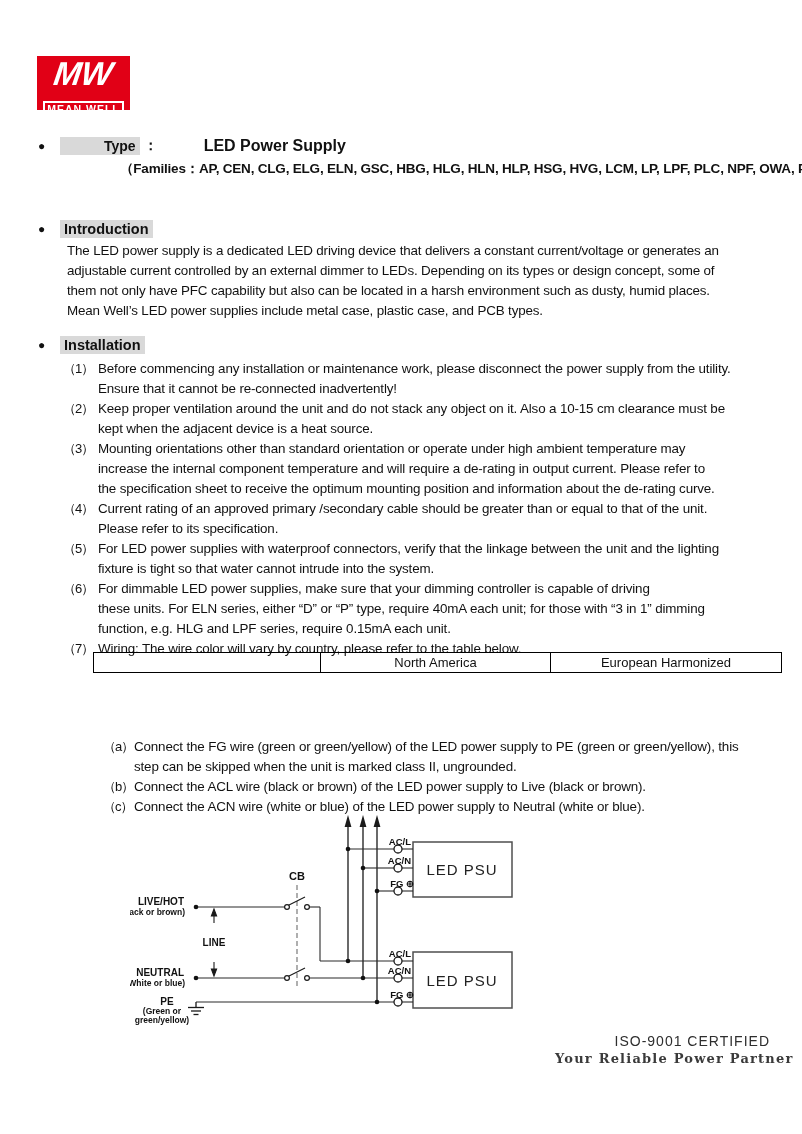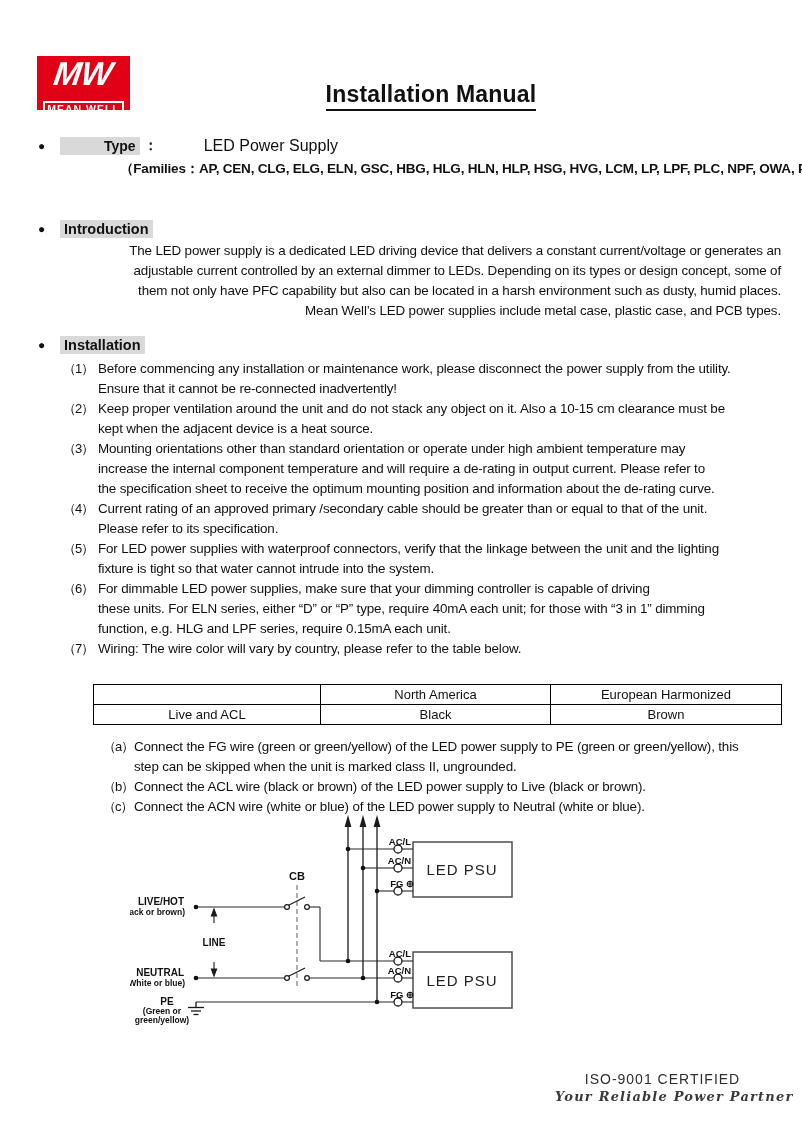--- a/index.html
+++ b/index.html
@@ -16,67 +16,64 @@
   .title-wrap{position:absolute;left:60px;right:0;top:81px;text-align:center;}
   .title{display:inline-block;font-size:23px;font-weight:bold;border-bottom:2.5px solid #111;
         padding-bottom:1px;letter-spacing:0.2px;}
   
   .hrow{position:absolute;left:38px;display:flex;align-items:center;}
   .bullet{font-size:12px;width:22px;flex:none;}
   .hl{background:#d9d9d9;padding:0 4px;font-weight:bold;font-size:14.5px;line-height:18px;}
   
   .type-row{top:137px;}
   .type-colon{font-weight:bold;font-size:14px;margin:0 2px 0 4px;}
-  .type-value{font-weight:normal;font-size:16px;padding-left:44px;}
+  .type-value{font-weight:bold;font-size:16px;padding-left:44px;}
   .fam{position:absolute;font-weight:bold;font-size:13.5px;letter-spacing:-0.2px;white-space:nowrap;}
   .fam1{left:120px;top:160px;}
   .fam2{left:195px;top:180px;}
   
   .body-block{position:absolute;font-size:13.4px;line-height:20px;white-space:pre-line;
-        letter-spacing:-0.15px;text-align:right;}
+        letter-spacing:-0.15px;}
   .intro-body{left:67px;top:241px;width:714px;}
   
   .items{position:absolute;left:63px;top:359px;width:722px;}
   .item{display:flex;align-items:flex-start;}
   .marker{flex:none;width:35px;font-size:13px;line-height:20px;letter-spacing:-1px;}
   .itext{font-size:13.4px;line-height:20px;white-space:pre-line;letter-spacing:-0.15px;width:687px;}
   
-  .wtable{position:absolute;left:93px;top:684px;border-collapse:collapse;}
+  .wtable{position:absolute;left:93px;top:652px;border-collapse:collapse;}
   .wtable td{border:1px solid #000;height:19px;text-align:center;font-size:13px;padding:0 4px;}
   .wtable .c1{width:218px;} .wtable .c2{width:221px;} .wtable .c3{width:222px;}
   
   .substeps{position:absolute;left:103px;top:737px;width:690px;}
   .substeps .marker{width:31px;}
   .substeps .itext{width:655px;}
   
   .diagram{position:absolute;left:130px;top:810px;}
   
-  .footer{position:absolute;left:555px;top:1033px;width:215px;text-align:center;margin-top:38px;}
+  .footer{position:absolute;left:555px;top:1033px;width:215px;text-align:right;}
   .iso{font-size:14px;letter-spacing:1px;color:#2e2e2e;}
-  .slogan{font-family:"DejaVu Serif",serif;font-style:italic;font-weight:600;font-size:13px;
+  .slogan{font-family:"DejaVu Serif",serif;font-weight:600;font-size:13px;
         letter-spacing:1.2px;color:#3a3a3a;margin-top:2px;white-space:nowrap;}
   svg text{font-family:"Liberation Sans",sans-serif;}
   .dlab{font-size:10px;font-weight:bold;fill:#111;}
   .dsub{font-size:8.5px;font-weight:bold;fill:#111;}
   .tlab{font-size:9.5px;font-weight:bold;fill:#111;}
   .psu{font-size:15px;letter-spacing:1px;fill:#222;}
 </style>
 </head>
 <body>
 
 <div class="page">
 
   <div class="logo">
     <div class="mw">MW</div>
     <div class="mwname">MEAN WELL</div>
   </div>
 
-  <div class="title-wrap">
-    <span class="title">Installation Manual</span>
-  </div>
 
   <div class="hrow type-row">
     <span class="bullet">●</span>
     <span class="hl" style="font-size:14px;padding-left:44px;">Type</span>
     <span class="type-colon">：</span>
     <span class="type-value">LED Power Supply</span>
   </div>
   <div class="fam fam1">（Families：AP, CEN, CLG, ELG, ELN, GSC, HBG, HLG, HLN, HLP, HSG, HVG, LCM, LP, LPF, PLC, NPF, OWA, PCD,</div>
 
   <div class="hrow" style="top:220px;">
@@ -131,25 +128,20 @@
         <span class="itext">Wiring: The wire color will vary by country, please refer to the table below.</span>
       </div>
   </div>
 
   <table class="wtable">
     <tbody>
         <tr>
       <td class="c1"></td>
       <td class="c2">North America</td>
       <td class="c3">European Harmonized</td>
-    </tr>
-    <tr>
-      <td>Live and ACL</td>
-      <td>Black</td>
-      <td>Brown</td>
     </tr>
   </tbody>
     </table>
 
   <div class="substeps">
     <div class="item">
         <span class="marker">（a）</span>
         <span class="itext">Connect the FG wire (green or green/yellow) of the LED power supply to PE (green or green/yellow), this
 step can be skipped when the unit is marked class II, ungrounded.</span>
       </div>

